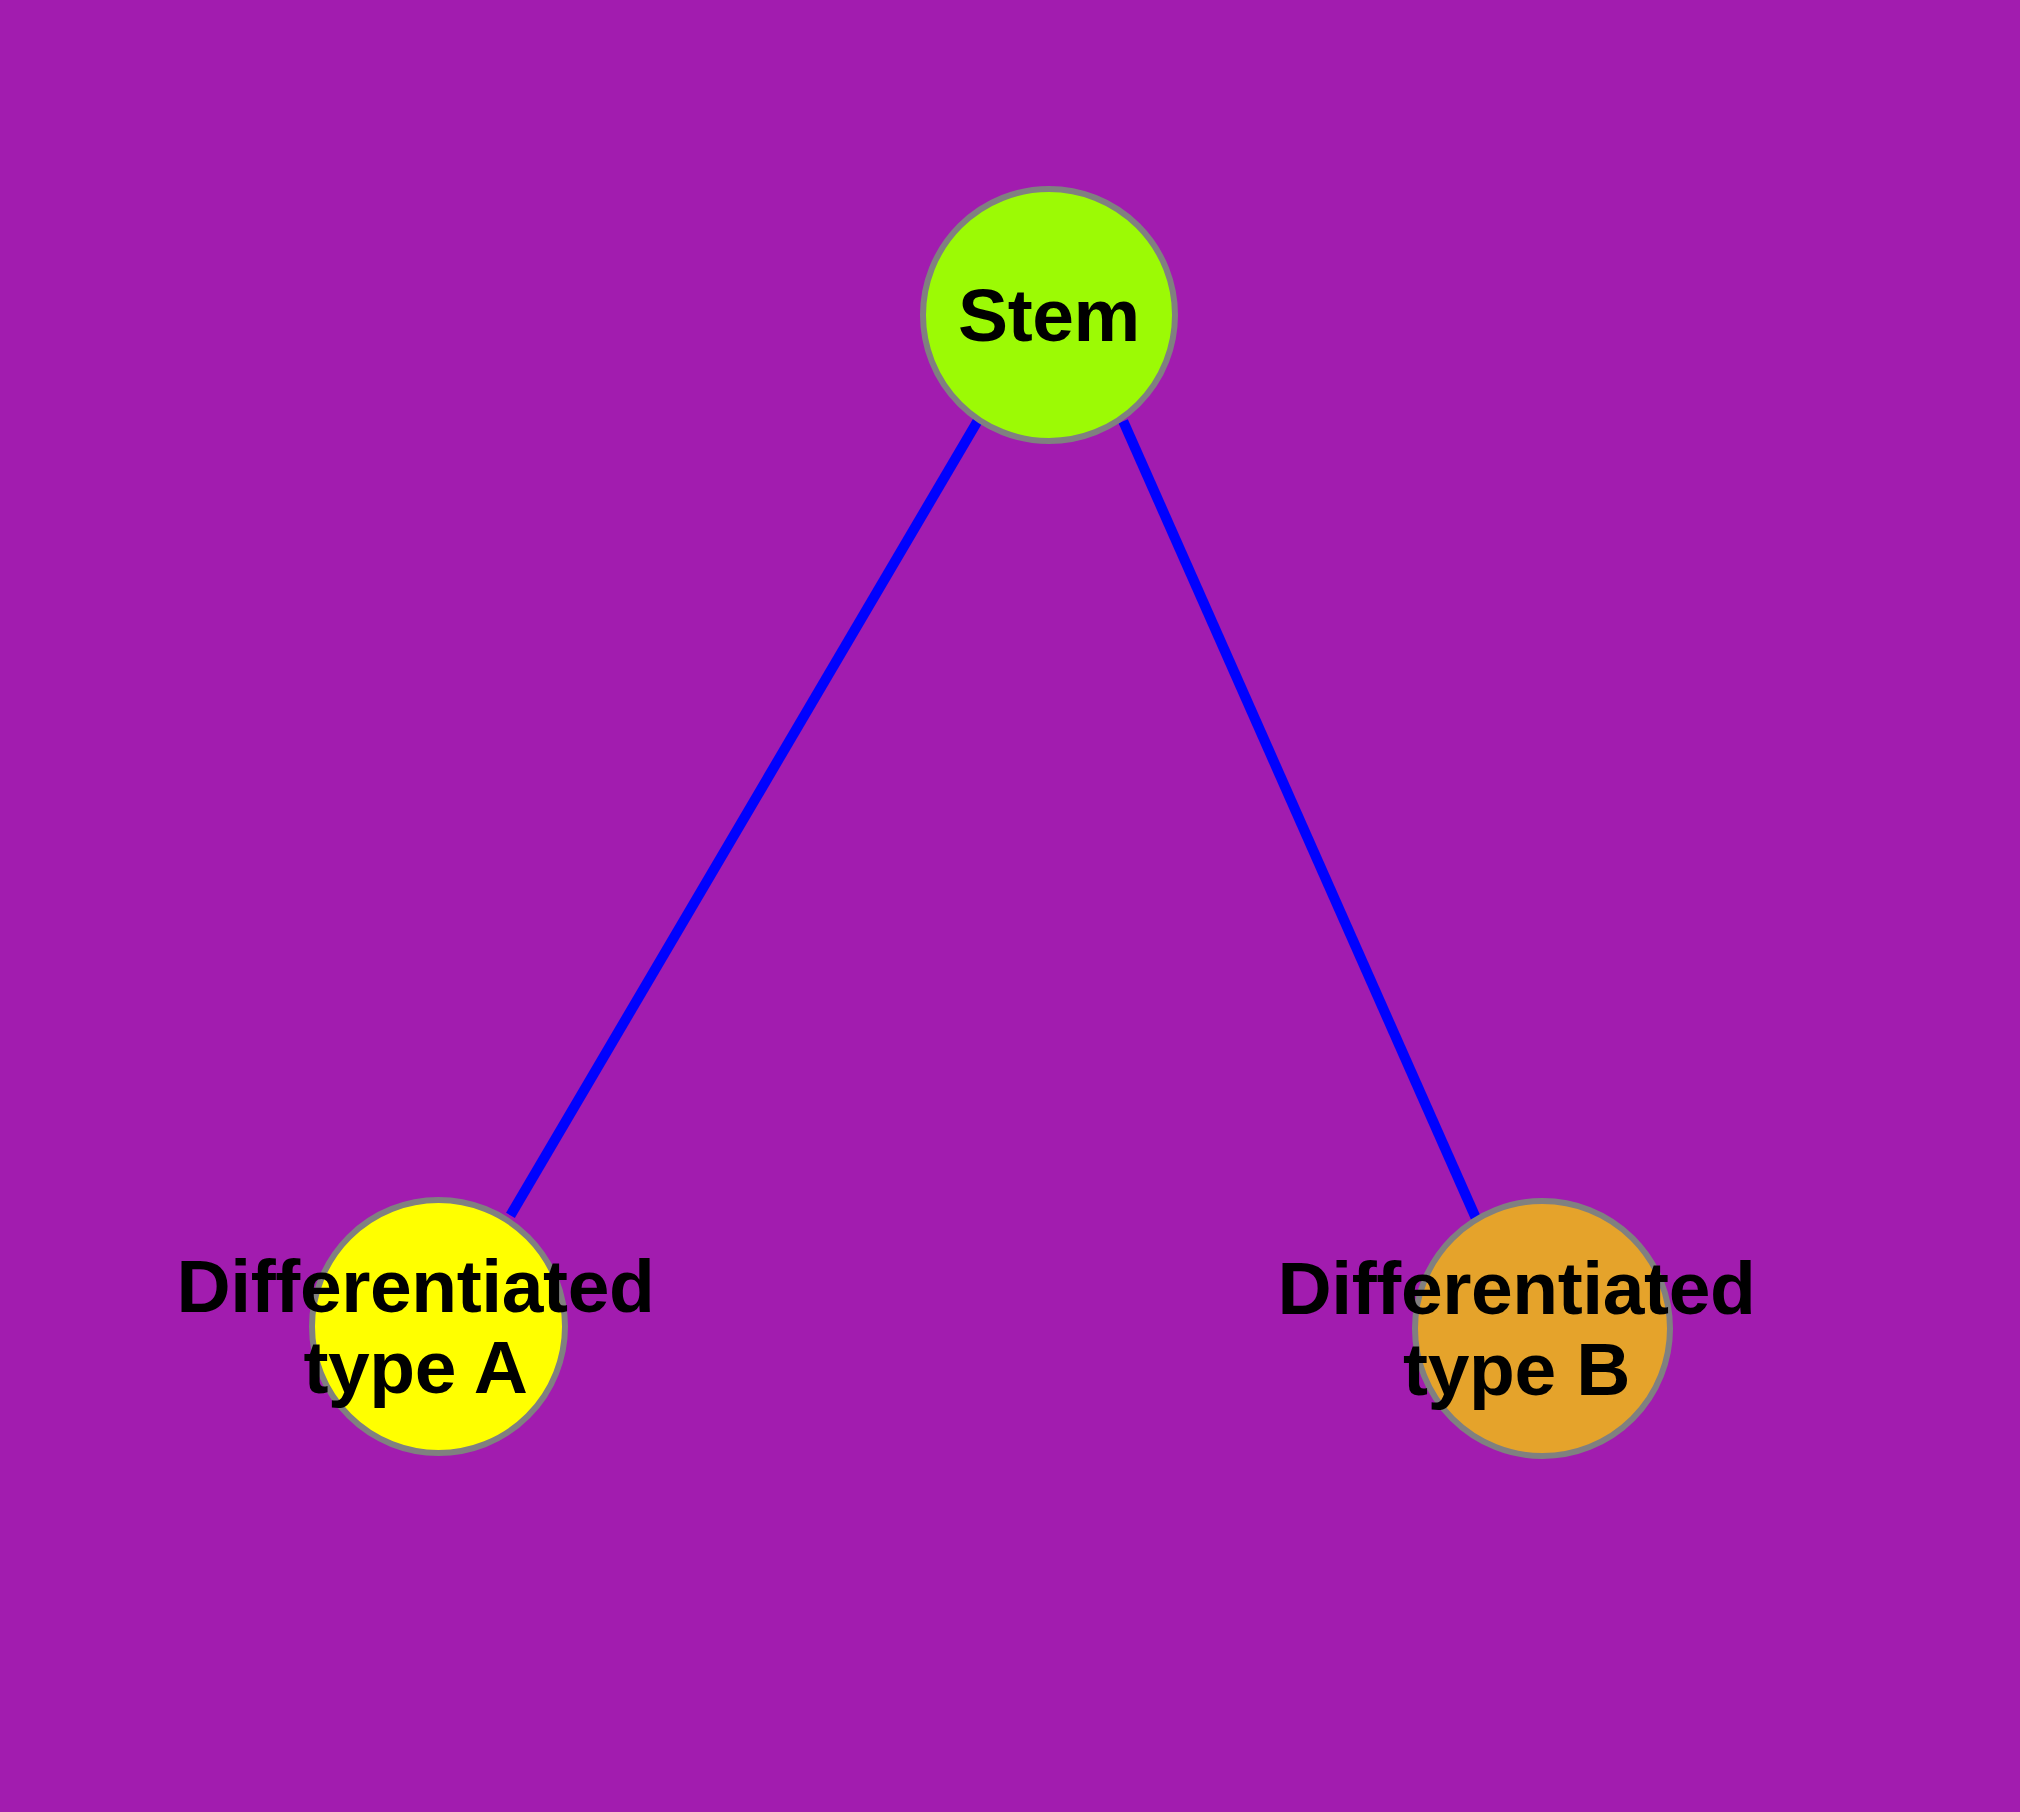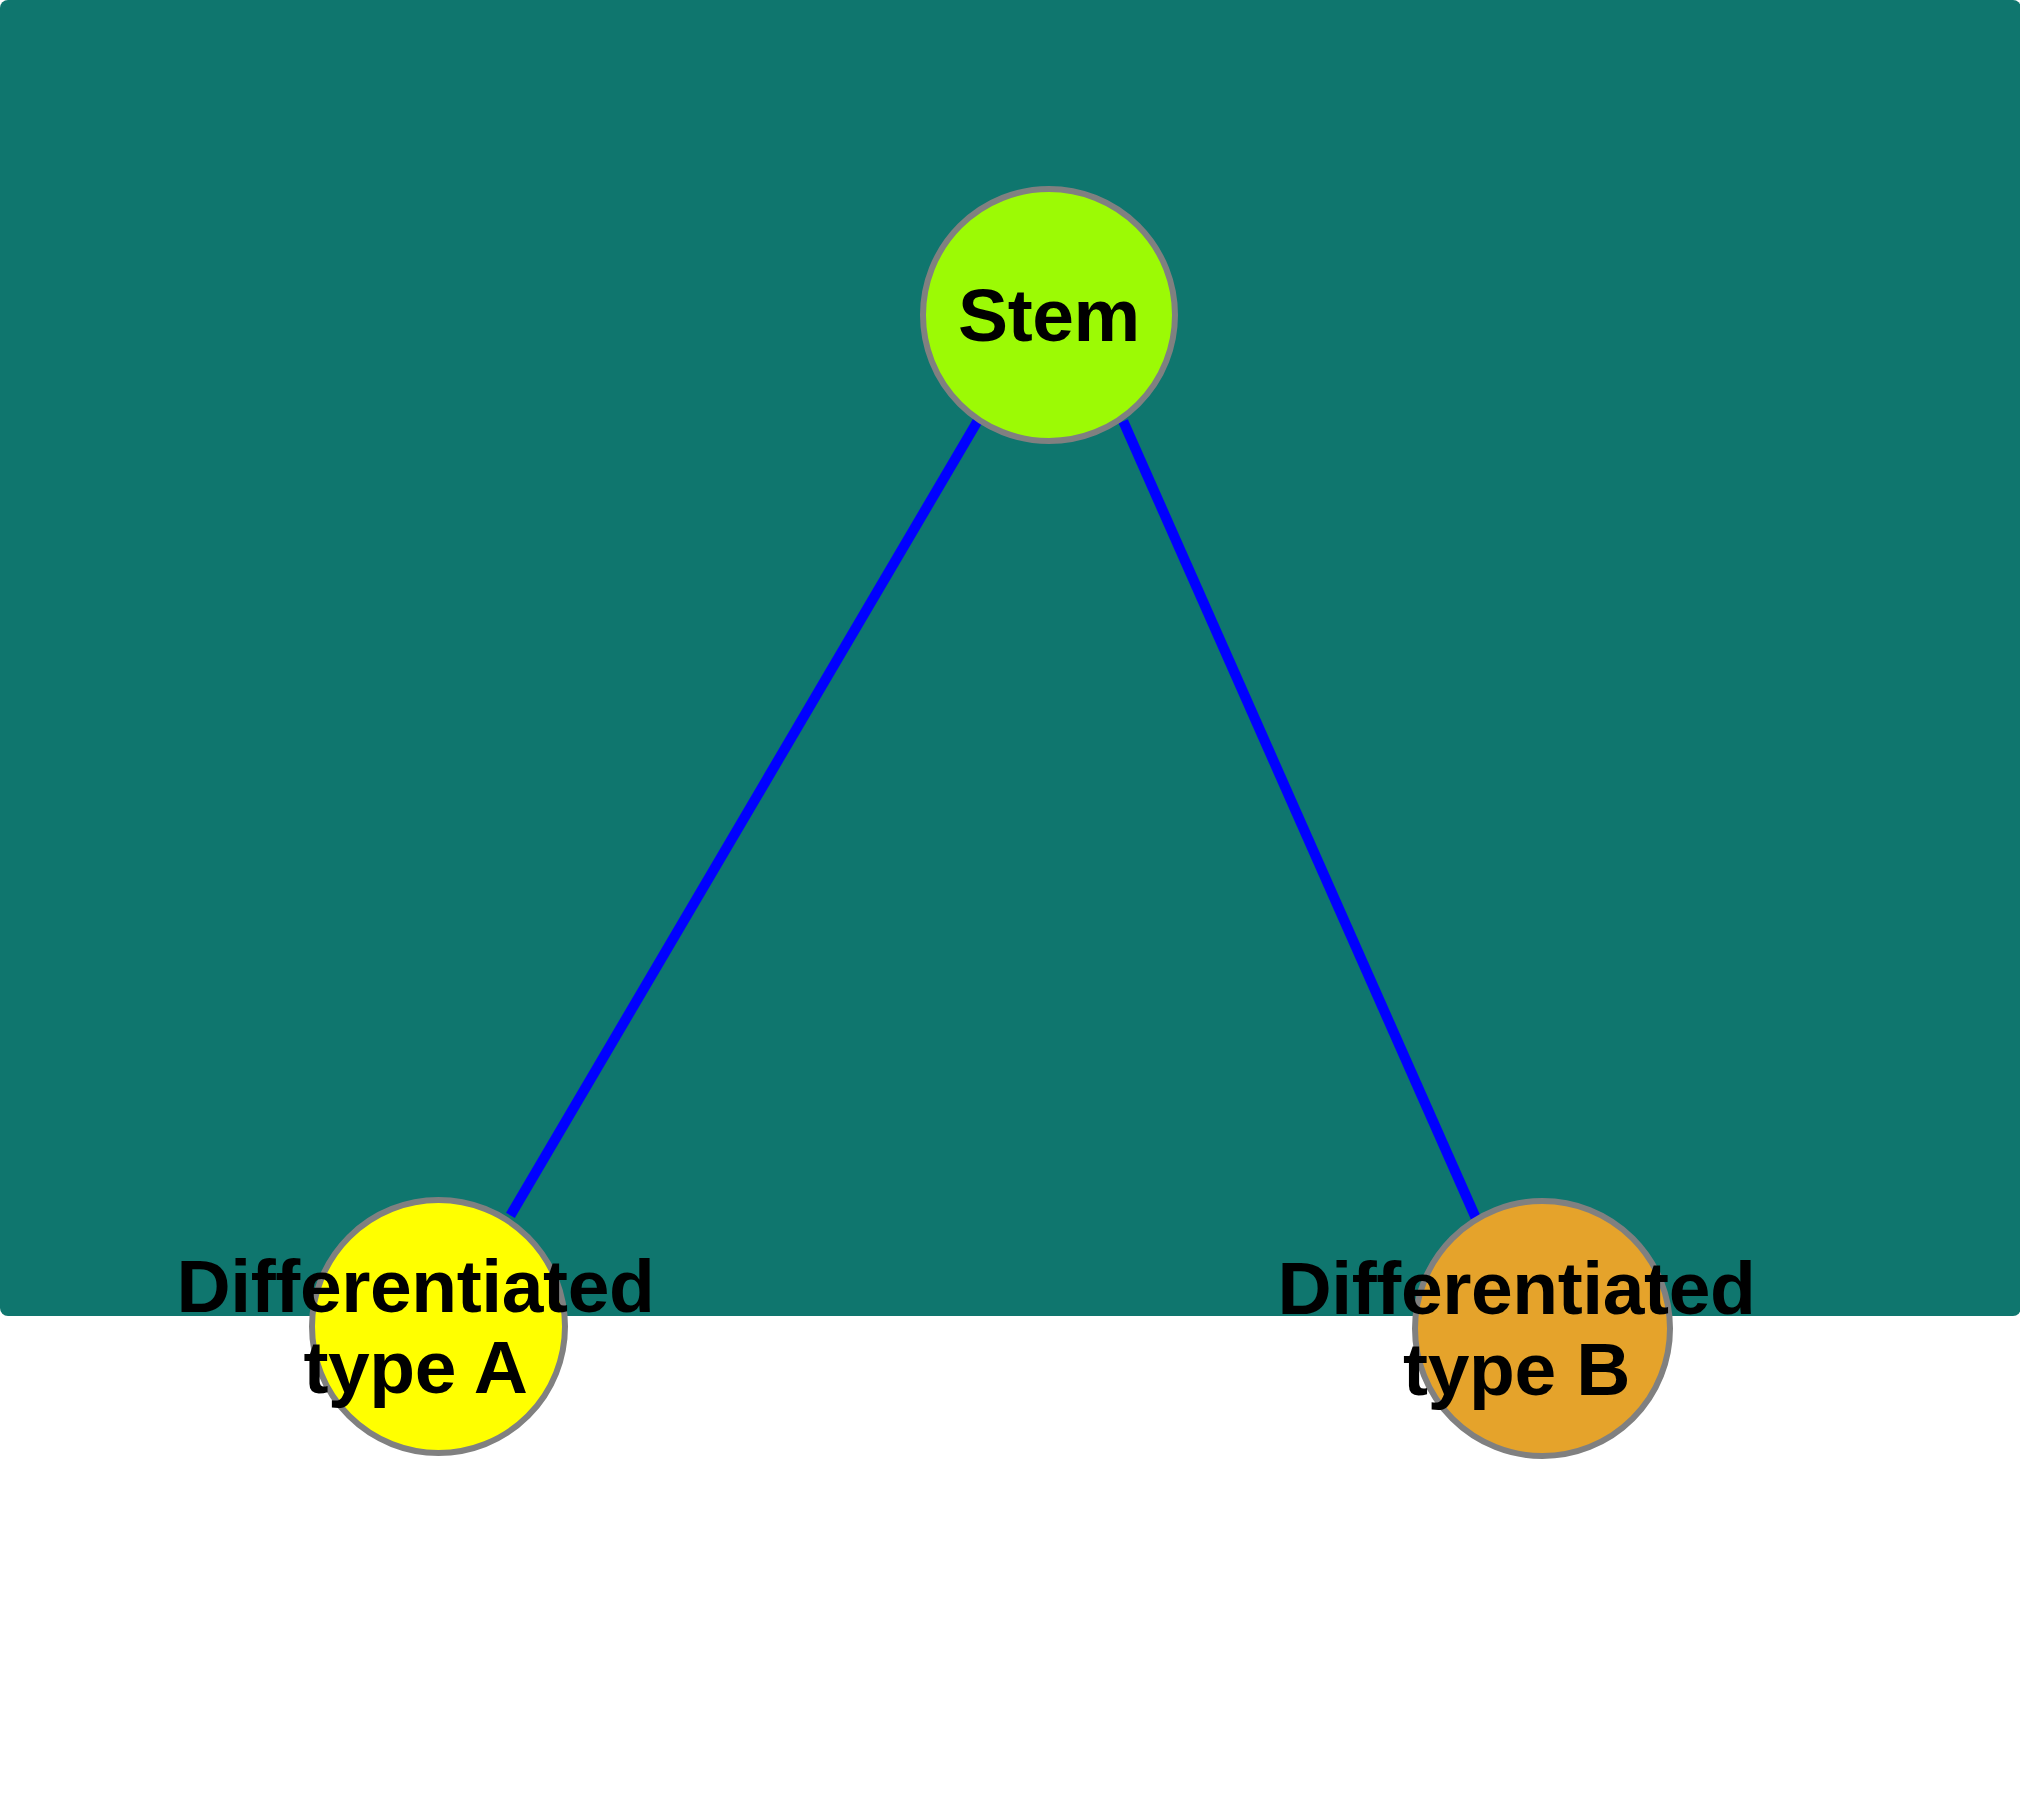--- a/index.html
+++ b/index.html
@@ -46,21 +46,21 @@
     font-family: "Liberation Sans", sans-serif;
     font-weight: bold;
     line-height: 1.08;
     white-space: pre;
     letter-spacing: -0.4px;
   }
 </style>
 </head>
 <body style="width: 2021px; height: 1812px;">
 
-<div id="graph-canvas" style="background: #0f766e; width: 2021px; height: 1316px; border-radius: 8px;">
+<div id="graph-canvas" style="background: #a21caf; width: 2021px; height: 1812px;">
 
   <svg id="edge-layer" viewBox="0 0 2384 2138" xmlns="http://www.w3.org/2000/svg" style="width: 2021px; height: 1812px;">
     <line x1="1153" y1="497" x2="602" y2="1434" stroke="#0000ff" stroke-width="12" stroke-linecap="butt"></line>
     <line x1="1325" y1="497" x2="1741" y2="1437" stroke="#0000ff" stroke-width="12" stroke-linecap="butt"></line>
   </svg>
 
   <div id="node-layer">
 
     <div class="node" style="left: 920px; top: 186px; width: 258px; height: 258px; background: rgb(156, 250, 5); border-color: rgb(128, 128, 128); border-width: 6.8px;"></div>
     <div class="node" style="left: 309px; top: 1197px; width: 259px; height: 259px; background: rgb(255, 255, 0); border-color: rgb(128, 128, 128); border-width: 6.8px;"></div>

